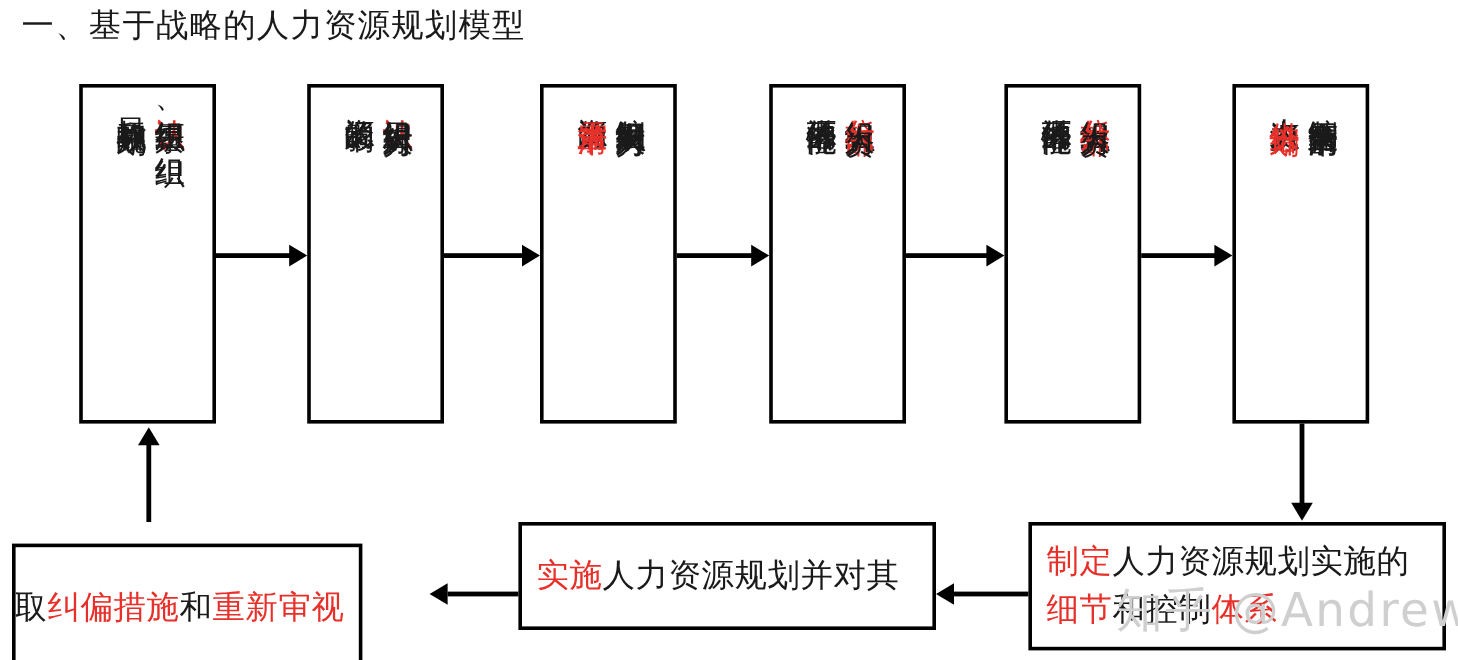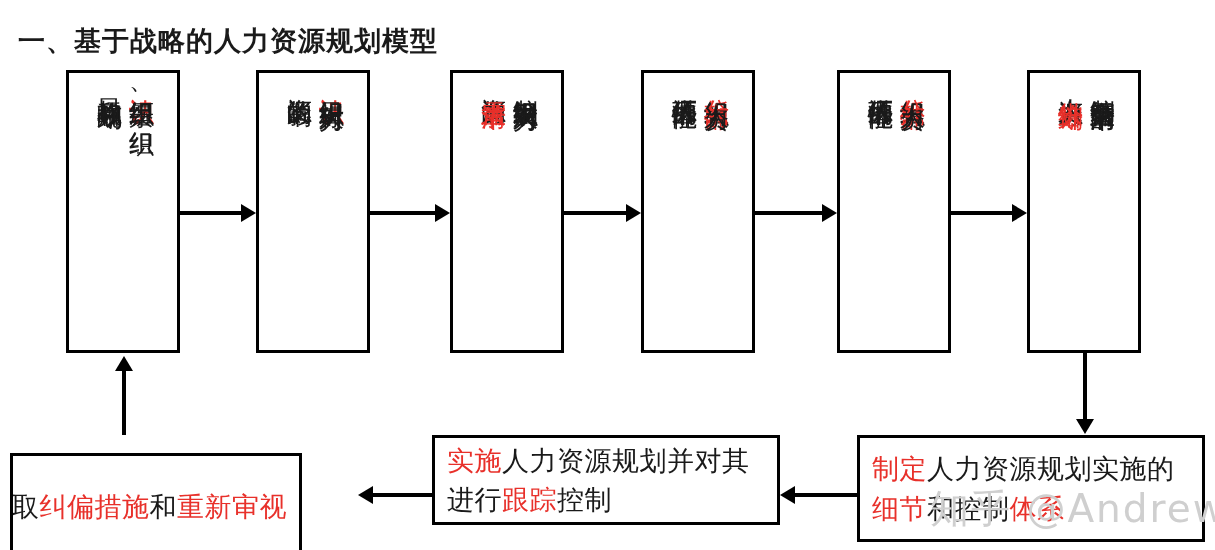--- a/index.html
+++ b/index.html
@@ -14,25 +14,24 @@
     overflow: hidden;
     font-family: "DejaVu Sans", "Liberation Sans", sans-serif;
     color: #1a1a1a;
   }
 
   #page-title {
     position: absolute;
     left: 18px;
     top: 3px;
     font-size: 27px;
-    font-weight: bold;
+    font-weight: normal;
     letter-spacing: 1px;
     color: #1a1a1a;
     white-space: nowrap;
-    margin-top: 20px;
   }
 
   
   .vbox {
     position: absolute;
     box-sizing: border-box;
     border: 3px solid #000000;
     background: #ffffff;
     display: flex;
     flex-direction: row-reverse;
@@ -178,21 +177,20 @@
 
 <div class="v-line" style="left:1083px; top:353px; width:4px; height:68px;"></div>
 <div class="arrow-d" style="left:1076px; top:419px;"></div>
 
 <div class="hbox" id="bbox-left" style="left:10px; top:453px; width:292px; height:107px;align-items:flex-end;">
   <div class="hline"><span class="blk">采取</span><span class="red">纠偏措施</span><span class="blk">和</span><span class="red">重新审视</span></div>
 </div>
 
 <div class="hbox" id="bbox-mid" style="left:432px; top:435px; width:348px; height:90px;">
   <div class="hline"><span class="red">实施</span><span class="blk">人力资源规划并对其</span></div>
-  <div class="hline"><span class="blk">进行</span><span class="red">跟踪</span><span class="blk">控制</span></div>
 </div>
 
 <div class="hbox" id="bbox-right" style="left:857px; top:435px; width:348px; height:107px;">
   <div class="hline"><span class="red">制定</span><span class="blk">人力资源规划实施的</span></div>
   <div class="hline"><span class="red">细节</span><span class="blk">和控制</span><span class="red">体系</span></div>
 </div>
 
 <div class="h-line" style="left:795px; top:493px; width:62px;"></div>
 <div class="arrow-l" style="left:780px; top:486px;"></div>
 

